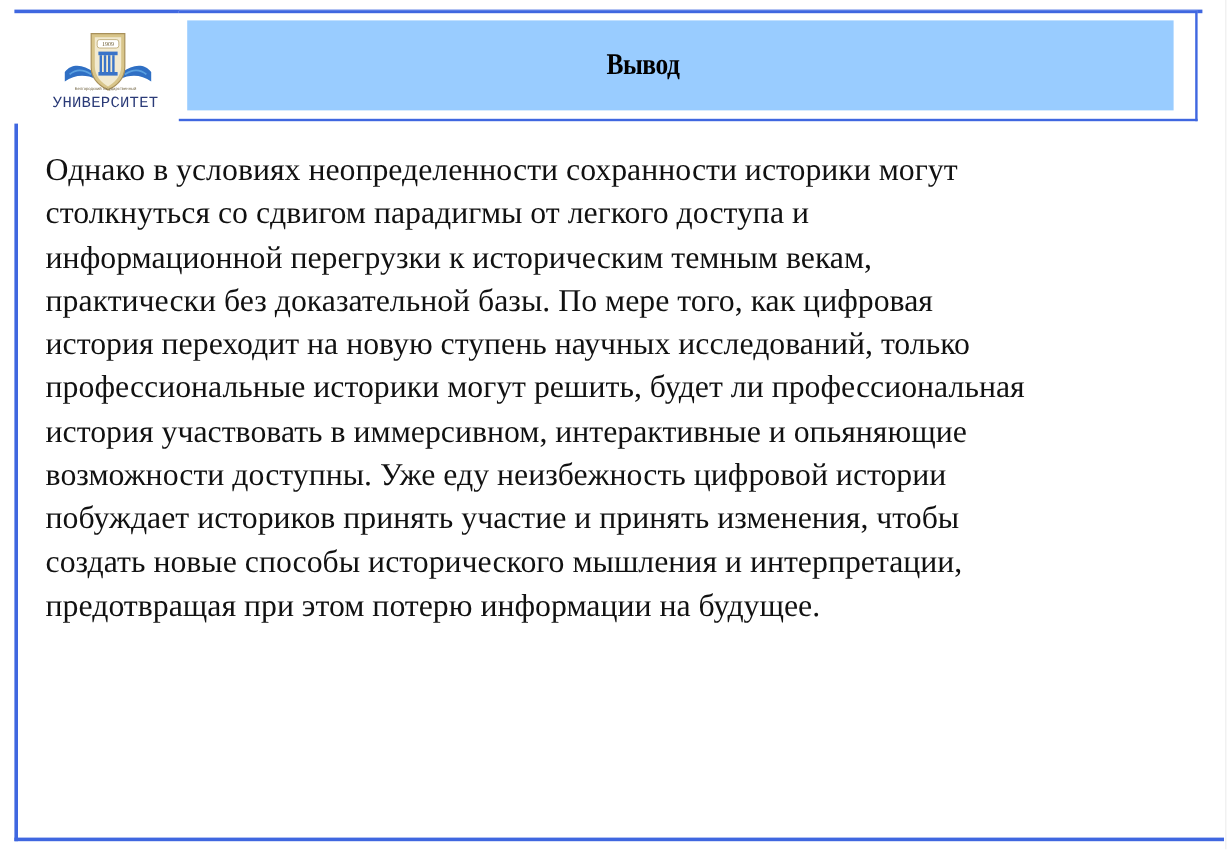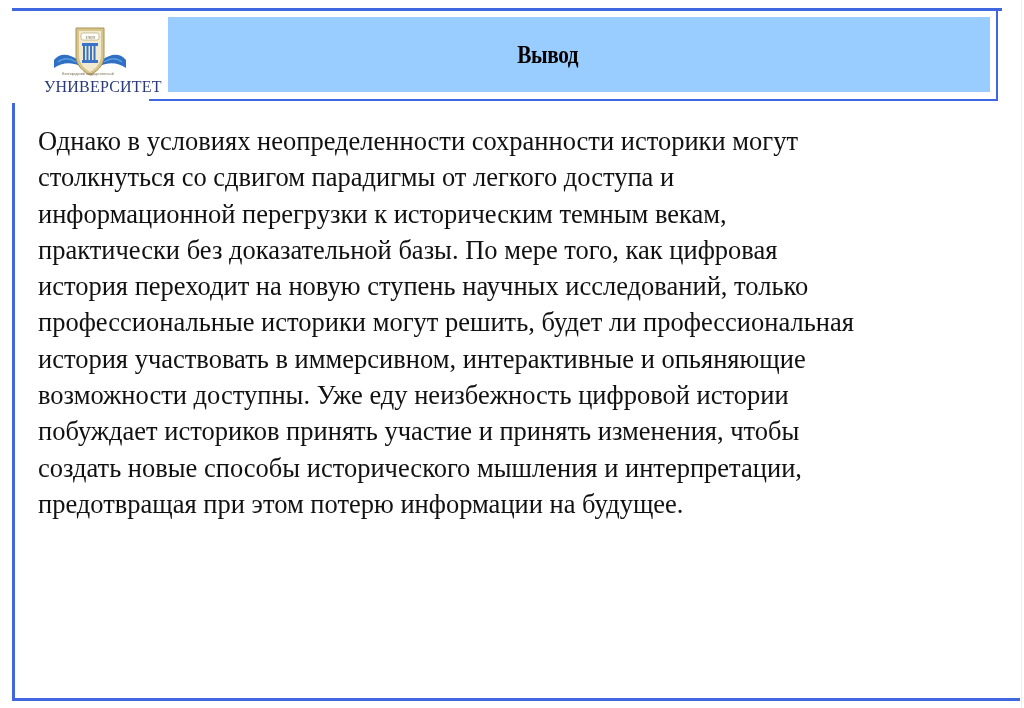--- a/index.html
+++ b/index.html
@@ -28,21 +28,21 @@
       top: 9px;
       width: 849px;
       height: 92px;
       border: 2px solid #3f67e0;
       border-left: none;
       background: #ffffff;
       box-sizing: border-box;
     }
     .title-bar {
       position: absolute;
-      left: 168px;
+      left: 156px;
       top: 17px;
       width: 822px;
       height: 75px;
       background: #99ccff;
       display: flex;
       align-items: center;
       justify-content: center;
     }
     .title-text {
       font-family: "Liberation Serif", serif;
@@ -69,22 +69,22 @@
       font-size: 3.5px;
       color: #776a4a;
       text-align: center;
       white-space: nowrap;
     }
     .logo-caption {
       position: absolute;
       left: 44px;
       top: 78px;
       width: 90px;
-      font-family: Liberation Serif, serif;
-      font-size: 16px;
+      font-family: Liberation Mono, monospace;
+      font-size: 13px;
       color: #2b3b78;
       text-align: left;
       letter-spacing: 0.2px;
     }
     .content-frame {
       position: absolute;
       left: 12px;
       top: 103px;
       width: 1008px;
       height: 598px;

